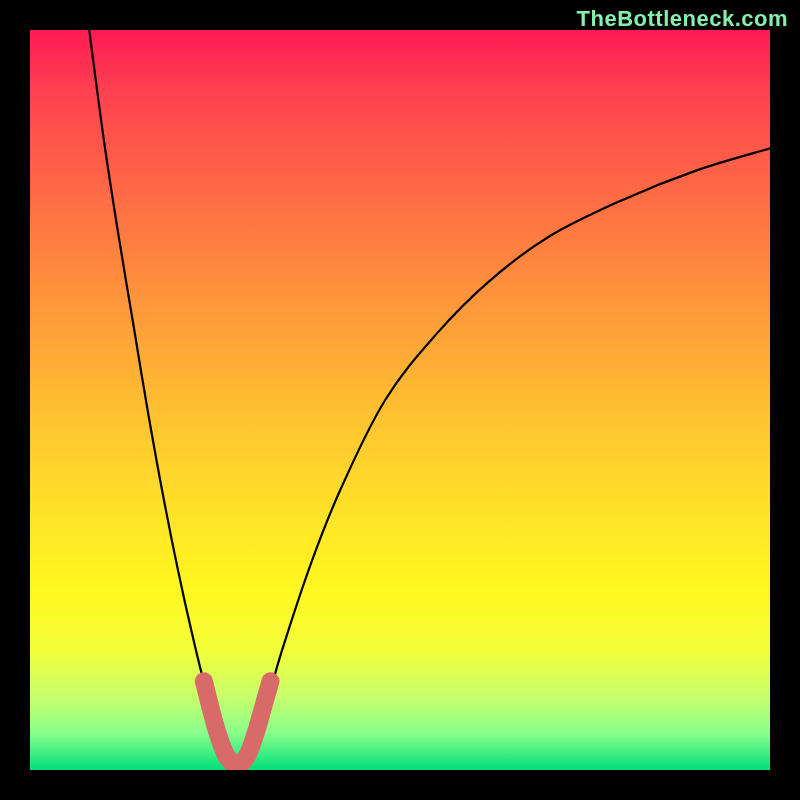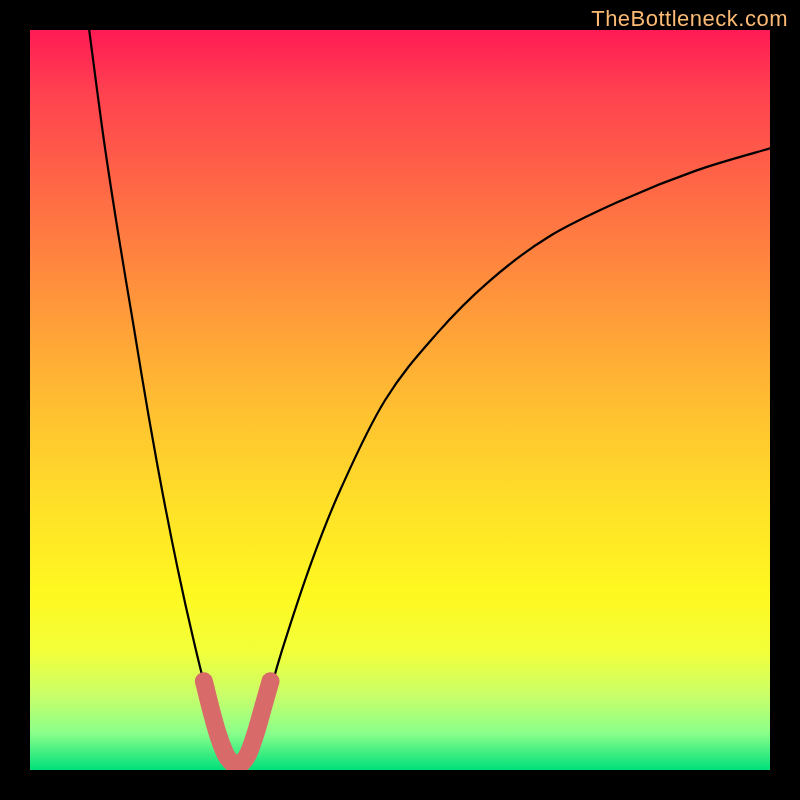--- a/index.html
+++ b/index.html
@@ -27,23 +27,23 @@
       #fff820 76%,
       #f2ff3a 84%,
       #c8ff6a 90%,
       #8aff8a 95%,
       #00e07a 100%);
   }
   .watermark {
     position: absolute;
     top: 6px;
     right: 12px;
-    color: #fdba74;
+    color: #86efac;
     font-size: 22px;
-    font-weight: 400;
+    font-weight: 700;
     letter-spacing: 0.5px;
     z-index: 10;
   }
   svg.curves {
     position: absolute;
     left: 0;
     top: 0;
   }
 </style>
 </head>

